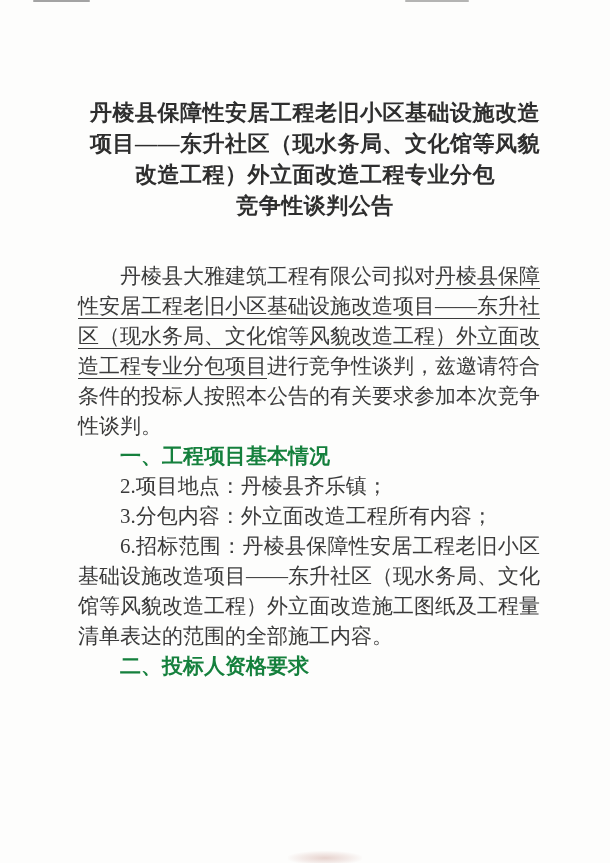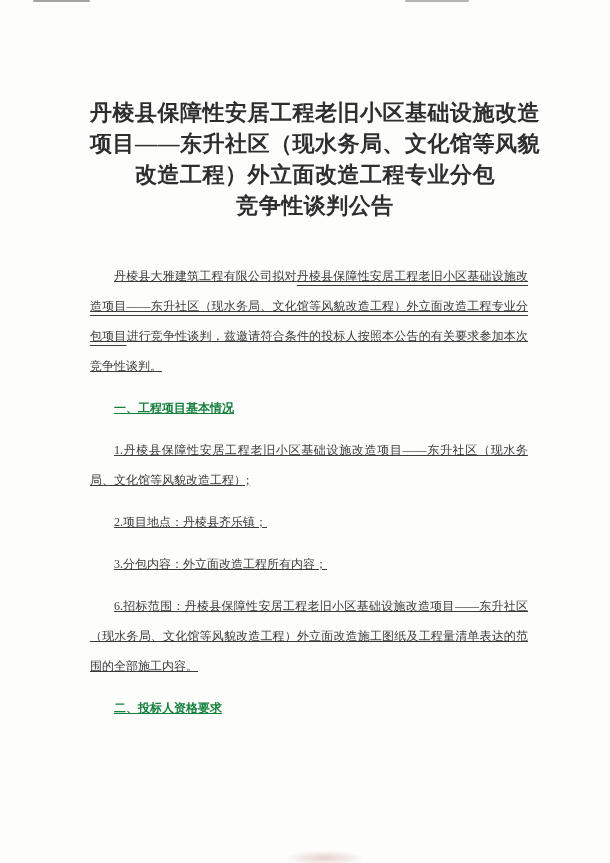--- a/index.html
+++ b/index.html
@@ -51,25 +51,24 @@
     line-height: 31px;
     color: #2e2e2e;
     letter-spacing: 0.5px;
   }
   .body-text {
     font-size: 16px;
     line-height: 30px;
     text-align: justify;
   }
   .body-text p, .body-text h2 {
-    margin: 12px;
+    margin: 0;
     text-indent: 2em;
-    font-size: 12px;
+    font-size: 21px;
     font-weight: 400;
-    text-decoration: underline;
   }
   .body-text h2 {
     font-weight: 700;
     color: #15803d;
   }
   .u {
     text-decoration: underline;
     text-underline-offset: 5px;
     text-decoration-thickness: 1px;
   }
@@ -95,21 +94,20 @@
       <span>改造工程）外立面改造工程专业分包</span><br>
       <span>竞争性谈判公告</span>
     </h1>
 
     <div class="body-text">
 
       <p><span>丹棱县大雅建筑工程有限公司拟对</span><span class="u">丹棱县保障性安居工程老旧小区基础设施改造项目——东升社区（现水务局、文化馆等风貌改造工程）外立面改造工程专业分包项目</span><span>进行竞争性谈判，兹邀请符合条件的投标人按照本公告的有关要求参加本次竞争性谈判。</span></p>
 
       <h2>一、工程项目基本情况</h2>
 
-      <p>1.丹棱县保障性安居工程老旧小区基础设施改造项目——东升社区（现水务局、文化馆等风貌改造工程）;</p>
 
       <p>2.项目地点：丹棱县齐乐镇；</p>
 
       <p>3.分包内容：外立面改造工程所有内容；</p>
 
 
       <p>6.招标范围：丹棱县保障性安居工程老旧小区基础设施改造项目——东升社区（现水务局、文化馆等风貌改造工程）外立面改造施工图纸及工程量清单表达的范围的全部施工内容。</p>
 
       <h2>二、投标人资格要求</h2>
 

